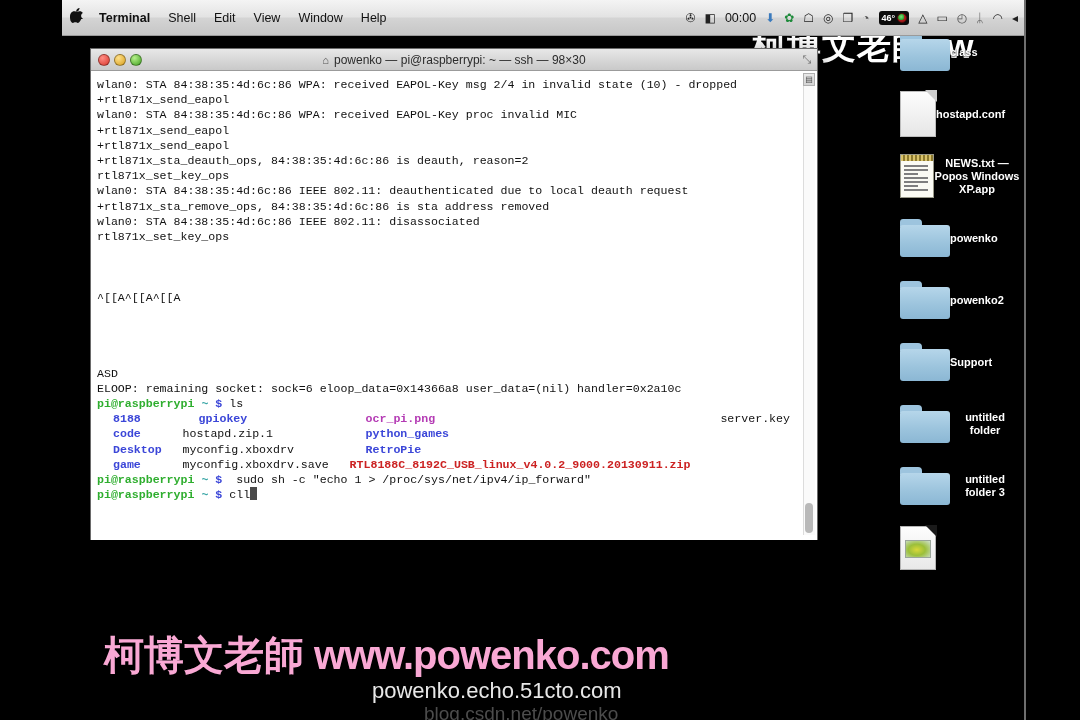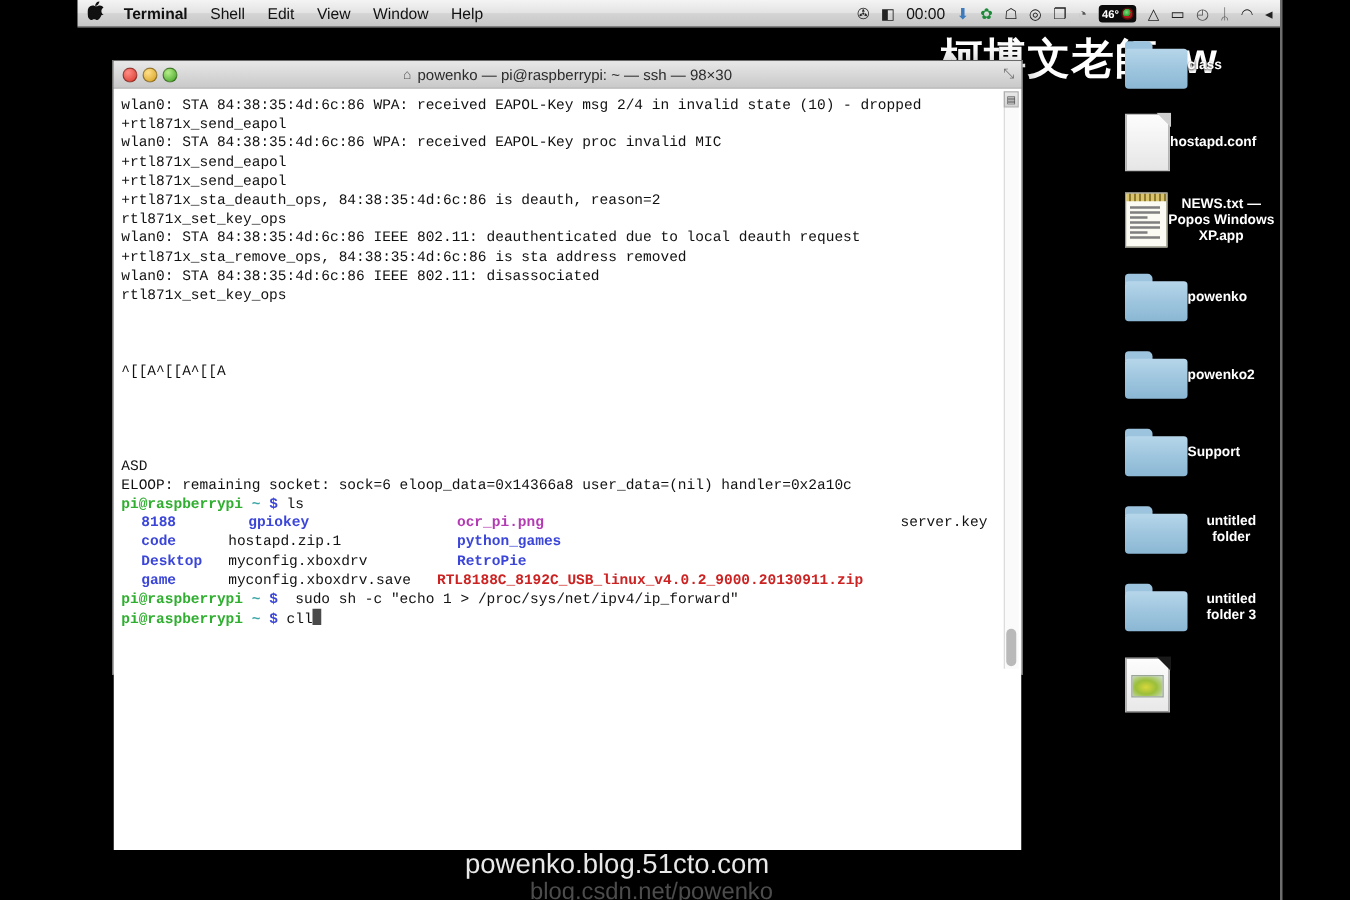--- a/index.html
+++ b/index.html
@@ -33,21 +33,21 @@
     position: absolute; left: 372px; top: 678px;
     font-size: 22px; color: #e8e8e8; white-space: nowrap; z-index: 6;
   }
   .wm-sub2 {
     position: absolute; left: 424px; top: 703px;
     font-size: 19px; color: #4c4c4c; white-space: nowrap; z-index: 6;
   }
 
   
   .menubar {
-    position: absolute; left: 62px; top: 0; width: 962px; height: 22px;
+    position: absolute; left: 62px; top: 0; width: 962px; height: 36px;
     background: linear-gradient(to bottom, #f4f4f4 0%, #e3e3e3 48%, #d4d4d4 52%, #c6c6c6 100%);
     border-bottom: 1px solid #9a9a9a;
     display: flex; align-items: center; z-index: 10; justify-content: center;
   }
   .mb-apple {
     width: 28px; text-align: center; font-size: 15px; color: #111;
     line-height: 1; padding-bottom: 2px;
   }
   .mb-item {
     padding: 0 9px; font-size: 12.5px; color: #111; line-height: 22px;
@@ -100,21 +100,21 @@
     font-size: 12px; color: #2b2b2b; white-space: nowrap;
     display: flex; align-items: center; justify-content: center; gap: 5px;
   }
   .title-glyph { font-size: 11px; color: #555; }
   .resize-corner {
     position: absolute; right: 3px; top: 3px; width: 14px; height: 14px;
     color: #6d6d6d; font-size: 11px; line-height: 14px; text-align: center;
   }
 
   .term-body {
-    position: relative; width: 100%; height: 609px;
+    position: relative; width: 100%; height: 469px;
     background: #fff; overflow: hidden;
     font-family: "Liberation Mono", "DejaVu Sans Mono", monospace;
     font-size: 11.6px; line-height: 15.2px;
     color: #111; padding: 6px 0 0 6px;
   }
   .term-line { white-space: pre; height: 15.2px; }
   .blank { height: 15.2px; }
 
   .c-green  { color: #2fae2f; font-weight: bold; }
   .c-teal   { color: #3aa6a6; font-weight: bold; }
@@ -394,16 +394,16 @@
             <div class="page"></div>
             <div class="fold"></div>
             <div class="pic"></div>
           </div>
         </div>
         <div class="icon-label"></div>
       </div>
     </div>
 
   <div class="wm-main"><span>柯博文老師</span><span class="latin"> www.powenko.com</span></div>
-  <div class="wm-sub">powenko.blog.51cto.com</div>
+  <div class="wm-sub">powenko.echo.51cto.com</div>
   <div class="wm-sub2">blog.csdn.net/powenko</div>
 
 </div>
 
 </body></html>

